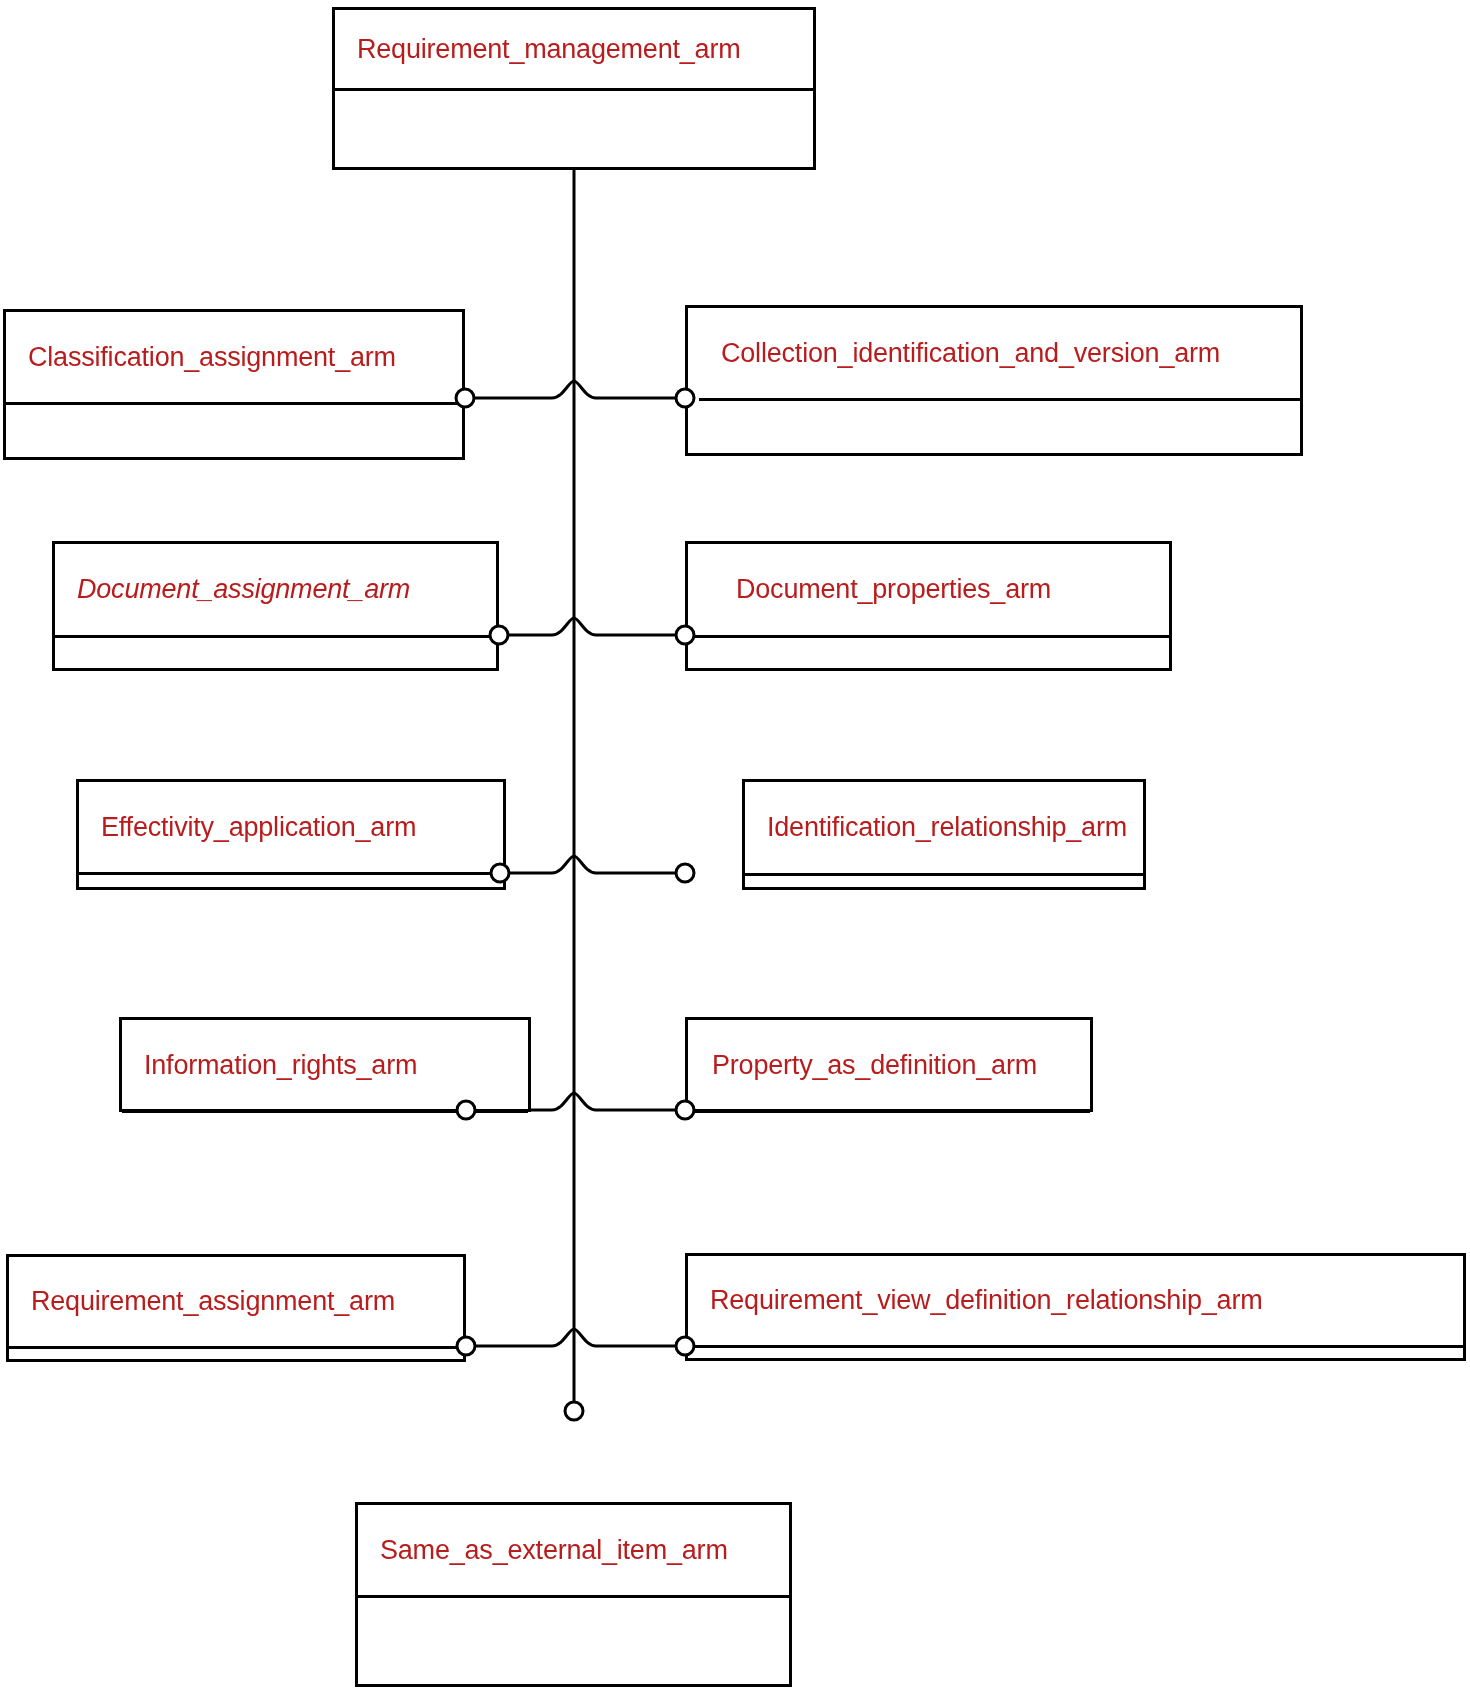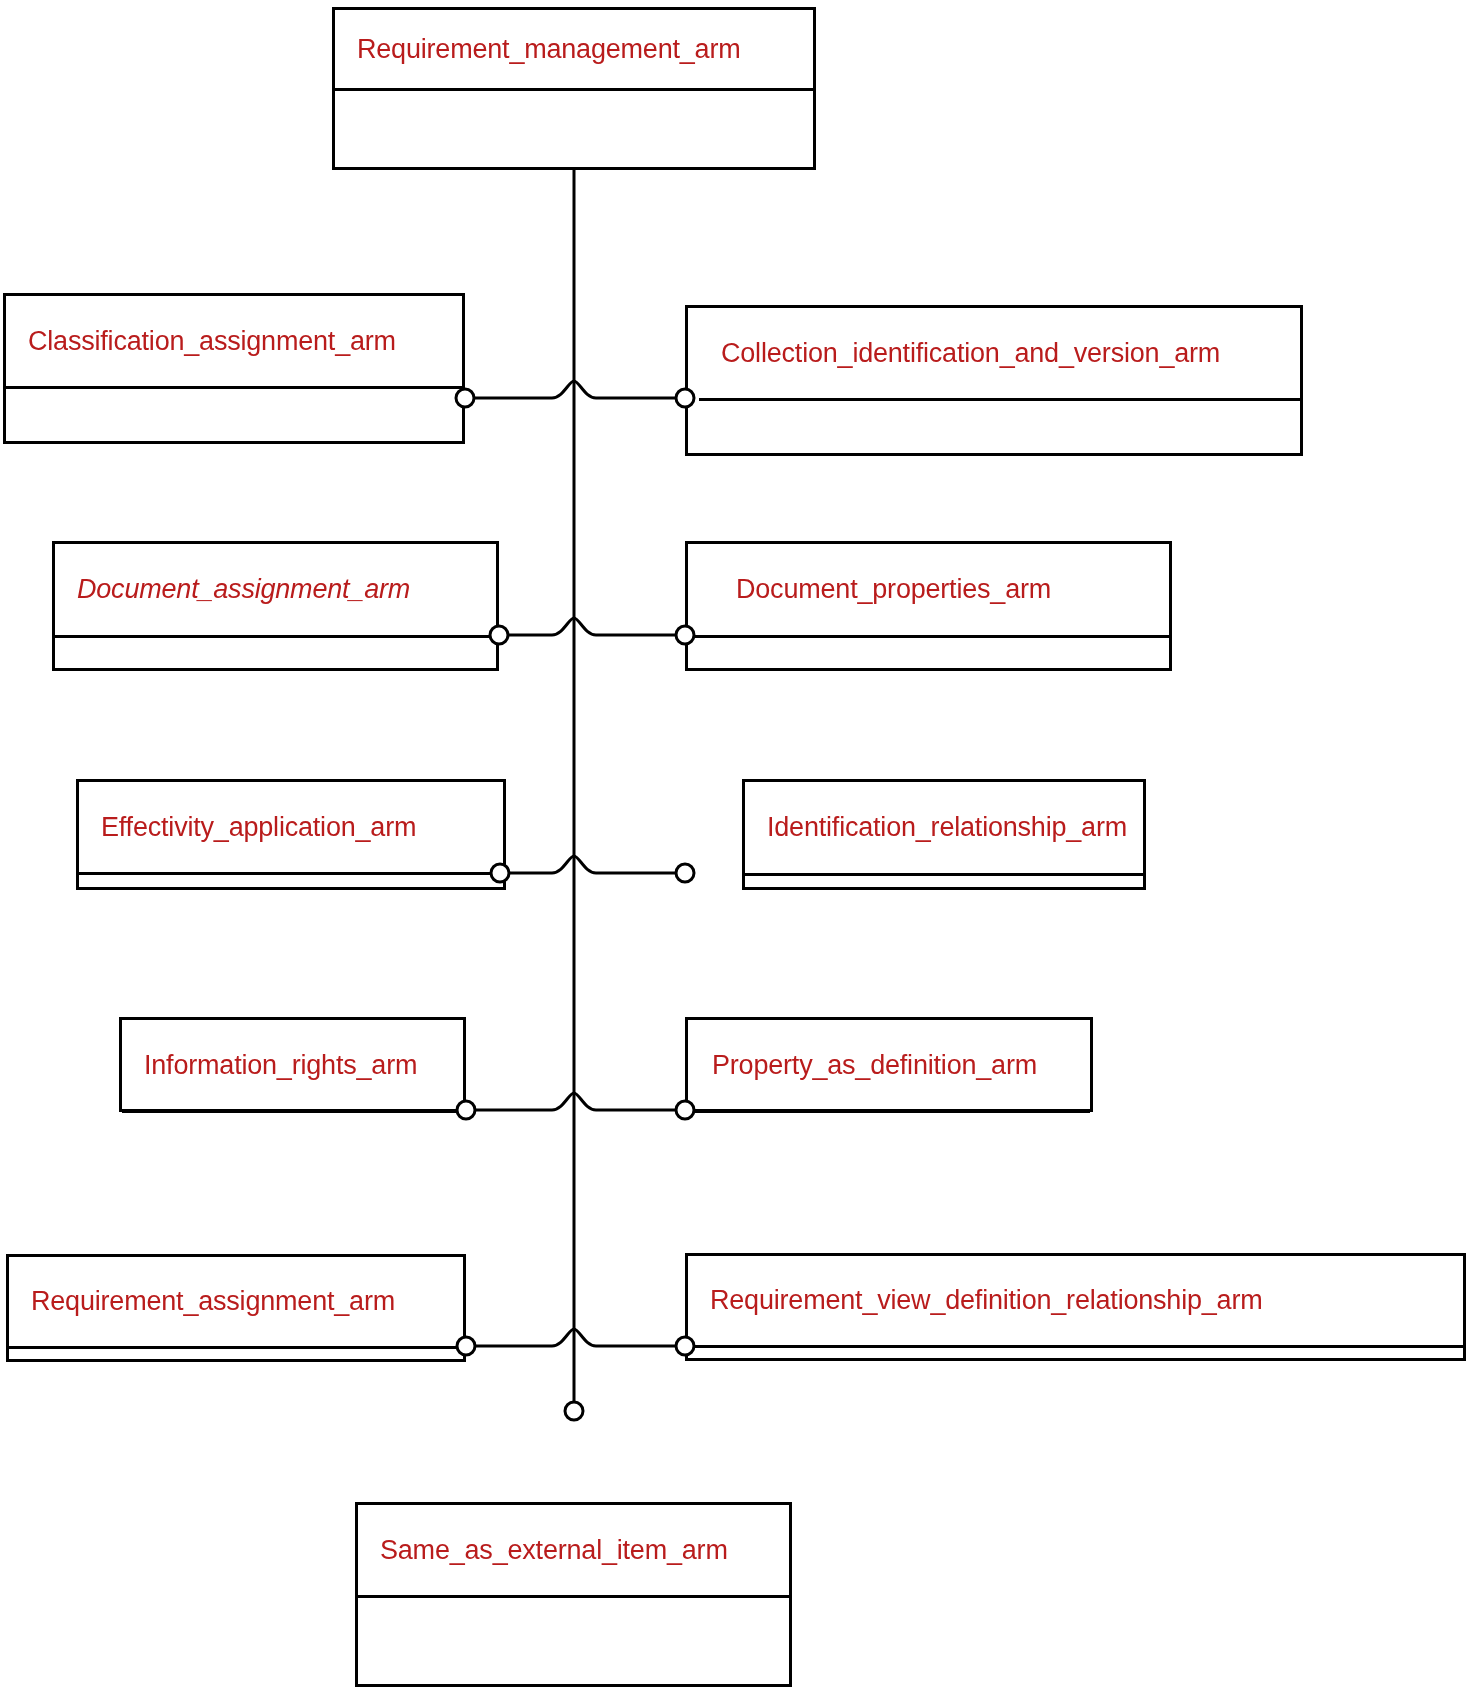--- a/index.html
+++ b/index.html
@@ -90,21 +90,21 @@
       <circle cx="685" cy="1346" r="9" fill="#ffffff" stroke="#000000" stroke-width="3"></circle>
       <circle cx="574" cy="1411" r="9" fill="#ffffff" stroke="#000000" stroke-width="3"></circle>
     </svg>
 
   <div class="entity" id="node-root" style="left: 332px; top: 7px; width: 484px; height: 163px;">
     <div class="entity-title" style="height: 81px;">Requirement_management_arm</div>
     <div class="entity-body" style="top: 81px;"></div>
   </div>
 
   <div id="nodes-host">
-      <div class="entity" style="left: 3px; top: 293px; width: 462px; height: 151px;">
+      <div class="entity" style="left: 3px; top: 309px; width: 462px; height: 151px;">
         <div class="entity-title" style="height: 93px;">Classification_assignment_arm</div>
         <div class="entity-body" style="top: 93px;"></div>
       </div>
       <div class="entity" style="left: 685px; top: 305px; width: 618px; height: 151px;">
         <div class="entity-title" style="height: 93px; margin-left: 11px;">Collection_identification_and_version_arm</div>
         <div class="entity-body" style="top: 93px;"></div>
       </div>
       <div class="entity" style="left: 52px; top: 541px; width: 447px; height: 130px;">
         <div class="entity-title" style="height: 94px; font-style: italic;">Document_assignment_arm</div>
         <div class="entity-body" style="top: 94px;"></div>
@@ -114,21 +114,21 @@
         <div class="entity-body" style="top: 94px;"></div>
       </div>
       <div class="entity" style="left: 76px; top: 779px; width: 430px; height: 111px;">
         <div class="entity-title" style="height: 93px;">Effectivity_application_arm</div>
         <div class="entity-body" style="top: 93px;"></div>
       </div>
       <div class="entity" style="left: 742px; top: 779px; width: 404px; height: 111px;">
         <div class="entity-title" style="height: 94px;">Identification_relationship_arm</div>
         <div class="entity-body" style="top: 94px;"></div>
       </div>
-      <div class="entity" style="left: 119px; top: 1017px; width: 347px; height: 95px;">
+      <div class="entity" style="left: 119px; top: 1017px; width: 412px; height: 95px;">
         <div class="entity-title" style="height: 93px;">Information_rights_arm</div>
         <div class="entity-body" style="top: 93px;"></div>
       </div>
       <div class="entity" style="left: 685px; top: 1017px; width: 408px; height: 95px;">
         <div class="entity-title" style="height: 93px; padding-left: 24px;">Property_as_definition_arm</div>
         <div class="entity-body" style="top: 93px;"></div>
       </div>
       <div class="entity" style="left: 6px; top: 1254px; width: 460px; height: 108px;">
         <div class="entity-title" style="height: 92px;">Requirement_assignment_arm</div>
         <div class="entity-body" style="top: 92px;"></div>

